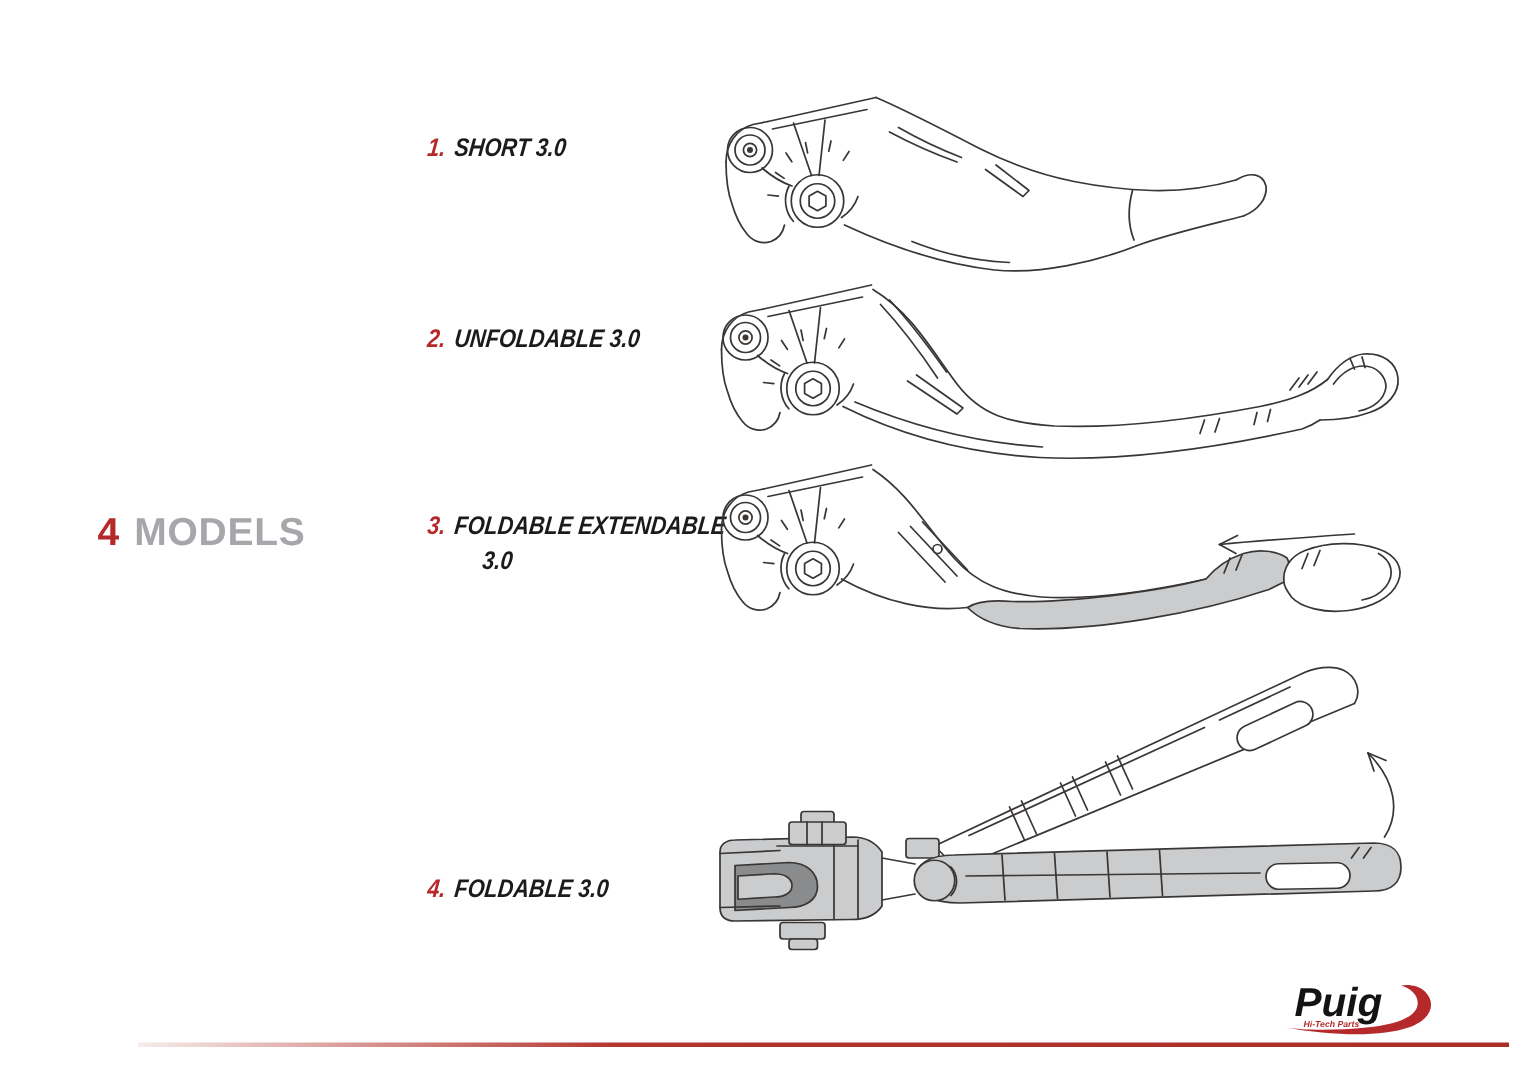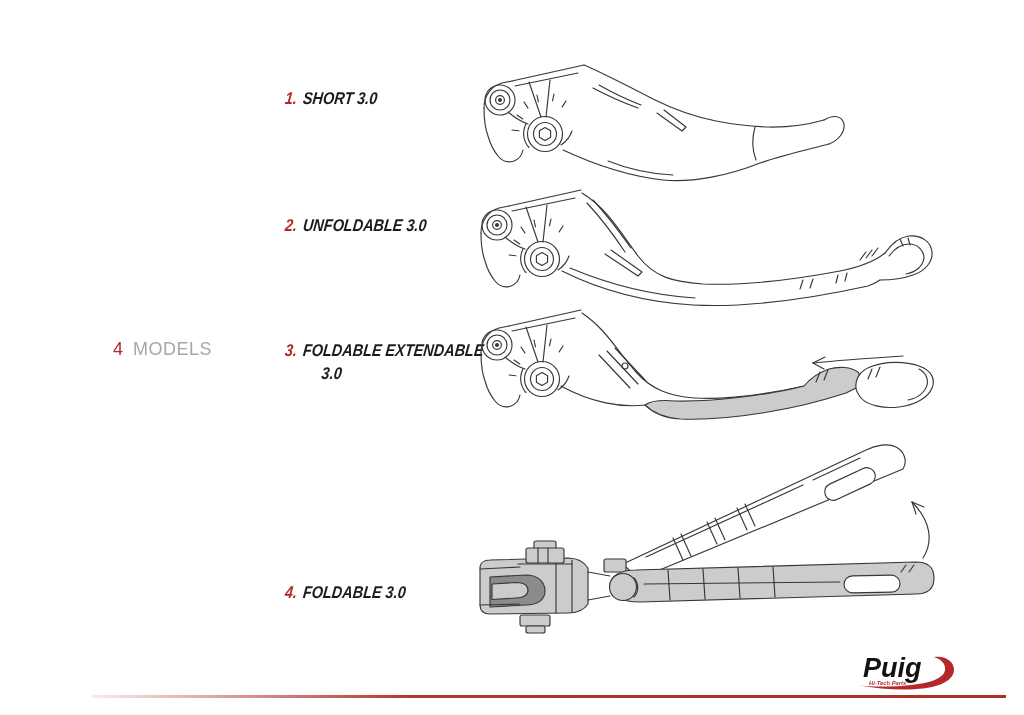--- a/index.html
+++ b/index.html
@@ -1,20 +1,20 @@
 <!DOCTYPE html>
 <html style="--accent: #b5292b; --graytxt: #a5a7aa; --ink: #3a3634; --shade: #cbccce; --shadedark: #8a8b8d;"><head>
 <meta charset="utf-8">
 <style>
   html,body{margin:0;padding:0;}
   body{width:1024px;height:715px;background:#fff;font-family:"Liberation Sans",sans-serif;position:relative;overflow:hidden;}
   .item-label{position:absolute;font-style:italic;font-weight:bold;font-size:17px;letter-spacing:0px;white-space:nowrap;transform:skewX(-6deg) scaleX(0.85);transform-origin:left top;color:#1d1b1a;}
   .item-label .num{color:var(--accent);margin-right:7px;}
   .item-label .txt2{margin-left:46px;margin-top:3px;}
-  .heading{position:absolute;left:65px;top:339px;font-weight:normal;font-size:18px;margin-left:48px;}
+  .heading{position:absolute;left:65px;top:339px;font-weight:bold;font-size:26px;}
   .heading .h-num{color:var(--accent);margin-right:10px;}
   .heading .h-label{color:var(--graytxt);letter-spacing:0.5px;}
   svg.lever{position:absolute;overflow:visible;}
   svg.lever path, svg.lever circle, svg.lever rect, svg.lever line,
   #pivotBody path, #pivotBody circle{stroke:var(--ink);stroke-width:1.15;fill:none;stroke-linecap:round;stroke-linejoin:round;}
   svg.lever .fshade, #pivotBody .fshade{fill:var(--shade);}
   svg.lever .fwhite, #pivotBody .fwhite{fill:#fff;}
   svg.lever .fdark{fill:var(--shadedark);}
   svg.lever .fink, #pivotBody .fink{fill:var(--ink);stroke:none;}
   .bottom-rule{position:absolute;left:92px;top:695px;width:914px;height:3px;background:linear-gradient(to right,#f6ecea,#b5342e 35%,#ab2e27);}

